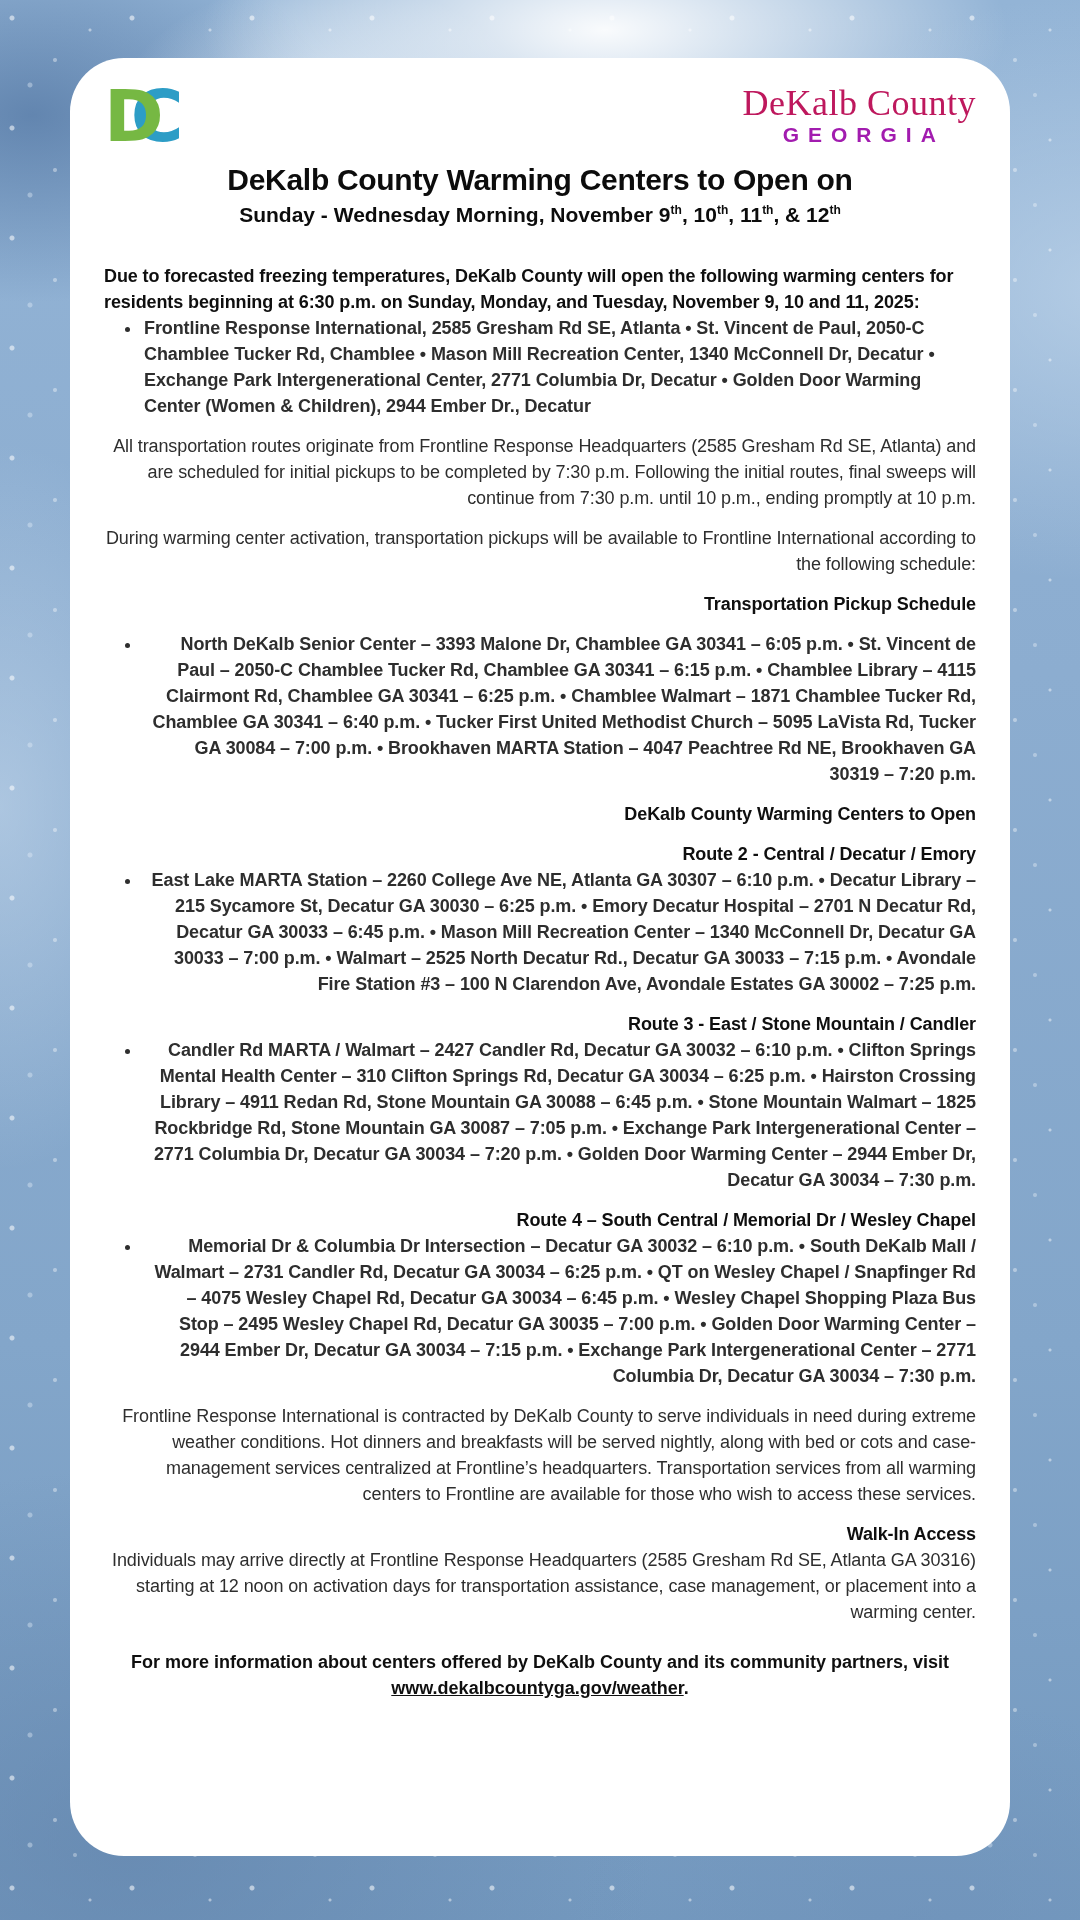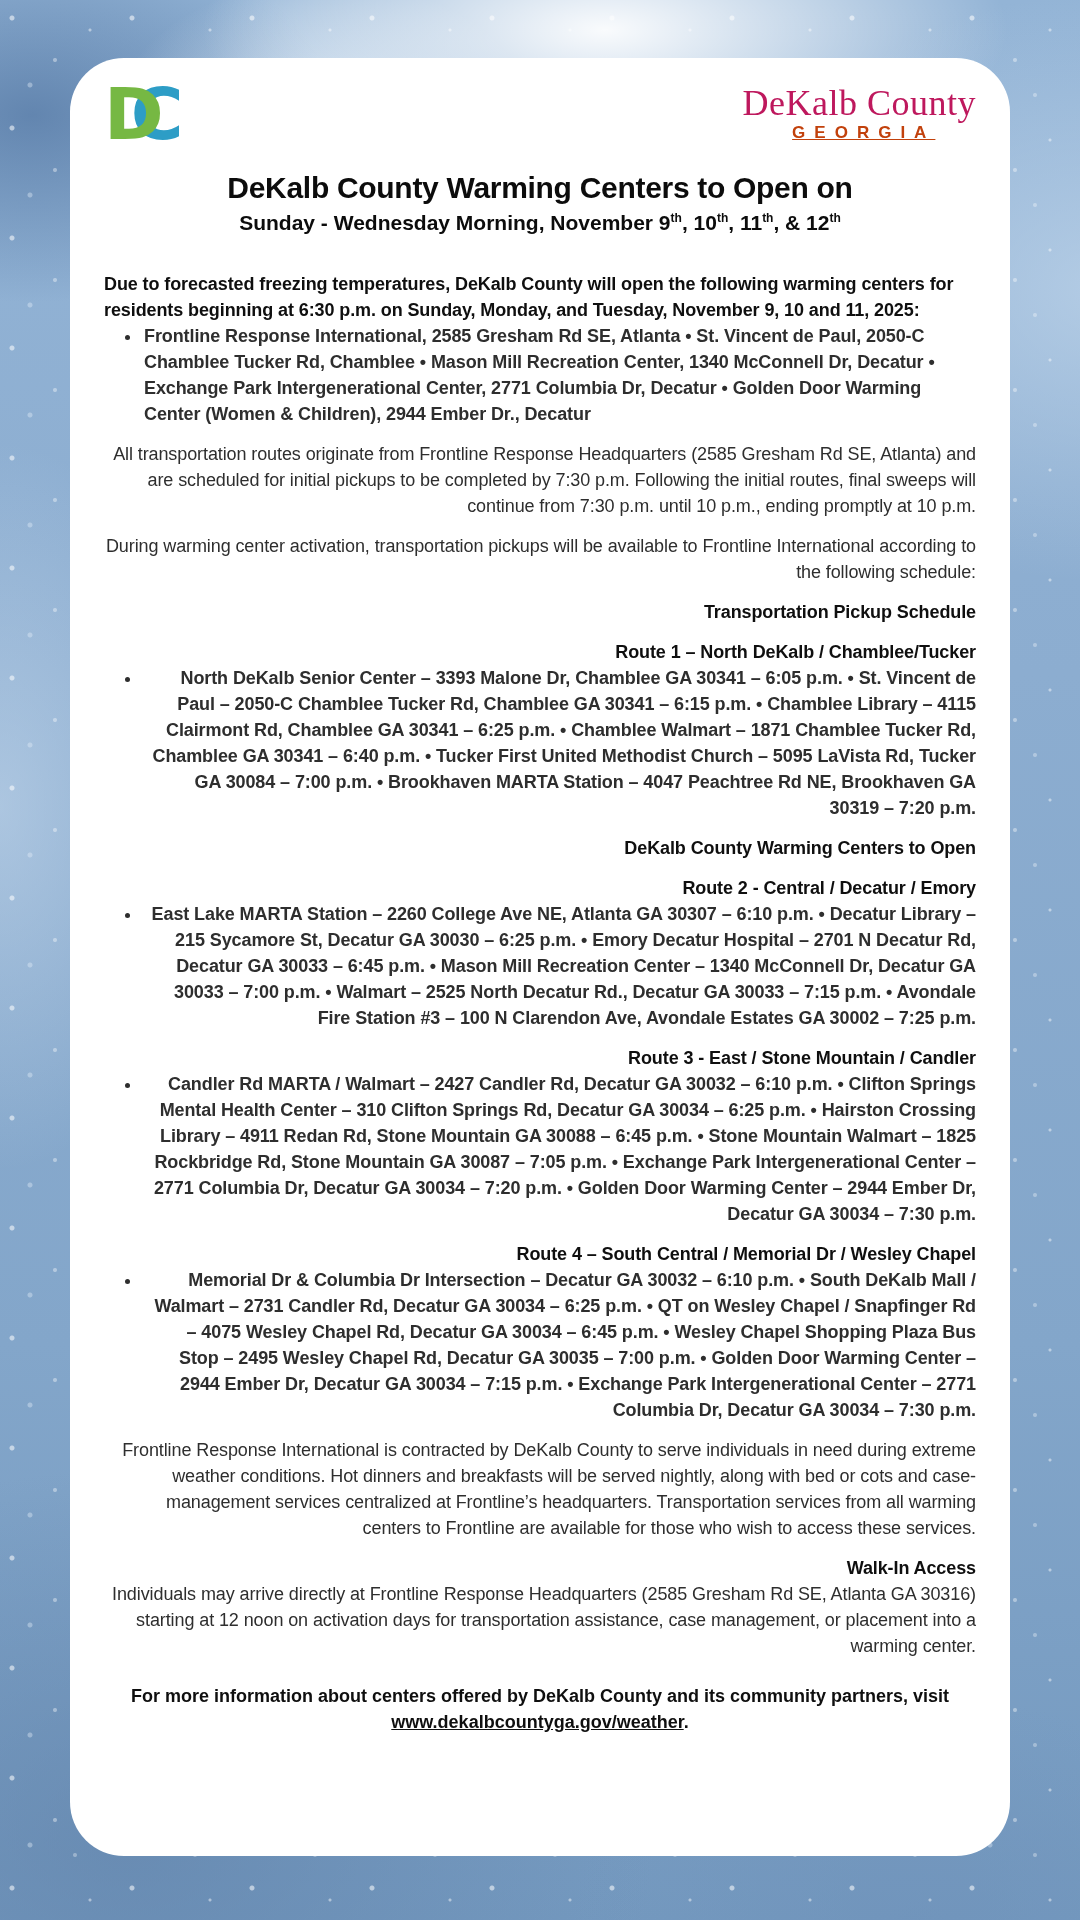--- a/index.html
+++ b/index.html
@@ -34,23 +34,23 @@
     background:#ffffff; border-radius:54px; box-sizing:border-box;
     padding:26px 34px 0 34px;
   }
 
   .logo-row { display:flex; justify-content:space-between; align-items:center; gap:18px; }
   .logo-mark { position:relative; line-height:56px; font-family:"DejaVu Sans", sans-serif; font-weight:bold; font-size:72px; letter-spacing:0; white-space:nowrap; }
   .logo-mark .d { color:#76b843; position:relative; z-index:2; }
   .logo-mark .c { color:#2d9dc6; position:relative; z-index:1; margin-left:-33px; }
   .logo-text { text-align:center; }
   .logo-name { font-family:"Liberation Serif", serif; font-size:36px; color:#be185d; letter-spacing:0.5px; line-height:38px; }
-  .logo-region { font-weight:bold; font-size:17px; color:#c2410c; letter-spacing:9px; padding-left:9px; margin-top:1px;text-decoration:underline; }
+  .logo-region { font-weight:bold; font-size:21px; color:#a21caf; letter-spacing:9px; padding-left:9px; margin-top:1px; }
 
-  .title { text-align:center; font-weight:bold; font-size:30px; color:#0c0c0c; margin-top:28px; letter-spacing:-0.3px; }
+  .title { text-align:center; font-weight:bold; font-size:30px; color:#0c0c0c; margin-top:16px; letter-spacing:-0.3px; }
   .subtitle { text-align:center; font-weight:bold; font-size:21px; color:#0c0c0c; margin-top:6px; }
   .subtitle sup { font-size:12px; }
 
   .doc { margin-top:36px; font-size:18px; line-height:26px; color:#2e2e2e; letter-spacing:-0.1px; }
   .block + .block { margin-top:14px;text-align:right; }
   .h { font-weight:bold; color:#0f0f0f; }
   .p.b { font-weight:bold; color:#0f0f0f; }
   .doc ul { margin:0; padding-left:38px;font-weight:bold; }
   .doc li { padding-left:2px; }
 
@@ -87,21 +87,20 @@
         <div class="block">
           <div class="p">All transportation routes originate from Frontline Response Headquarters (2585 Gresham Rd SE, Atlanta) and are scheduled for initial pickups to be completed by 7:30 p.m. Following the initial routes, final sweeps will continue from 7:30 p.m. until 10 p.m., ending promptly at 10 p.m.</div>
         </div>
         <div class="block">
           <div class="p">During warming center activation, transportation pickups will be available to Frontline International according to the following schedule:</div>
         </div>
         <div class="block">
           <div class="h">Transportation Pickup Schedule</div>
         </div>
         <div class="block">
-          <div class="h">Route 1 – North DeKalb / Chamblee/Tucker</div>
           <ul>
             <li>North DeKalb Senior Center – 3393 Malone Dr, Chamblee GA 30341 – 6:05 p.m. • St. Vincent de Paul – 2050-C Chamblee Tucker Rd, Chamblee GA 30341 – 6:15 p.m. • Chamblee Library – 4115 Clairmont Rd, Chamblee GA 30341 – 6:25 p.m. • Chamblee Walmart – 1871 Chamblee Tucker Rd, Chamblee GA 30341 – 6:40 p.m. • Tucker First United Methodist Church – 5095 LaVista Rd, Tucker GA 30084 – 7:00 p.m. • Brookhaven MARTA Station – 4047 Peachtree Rd NE, Brookhaven GA 30319 – 7:20 p.m.</li>
           </ul>
         </div>
         <div class="block">
           <div class="h">DeKalb County Warming Centers to Open</div>
         </div>
         <div class="block">
           <div class="h">Route 2 - Central / Decatur / Emory</div>
           <ul>

